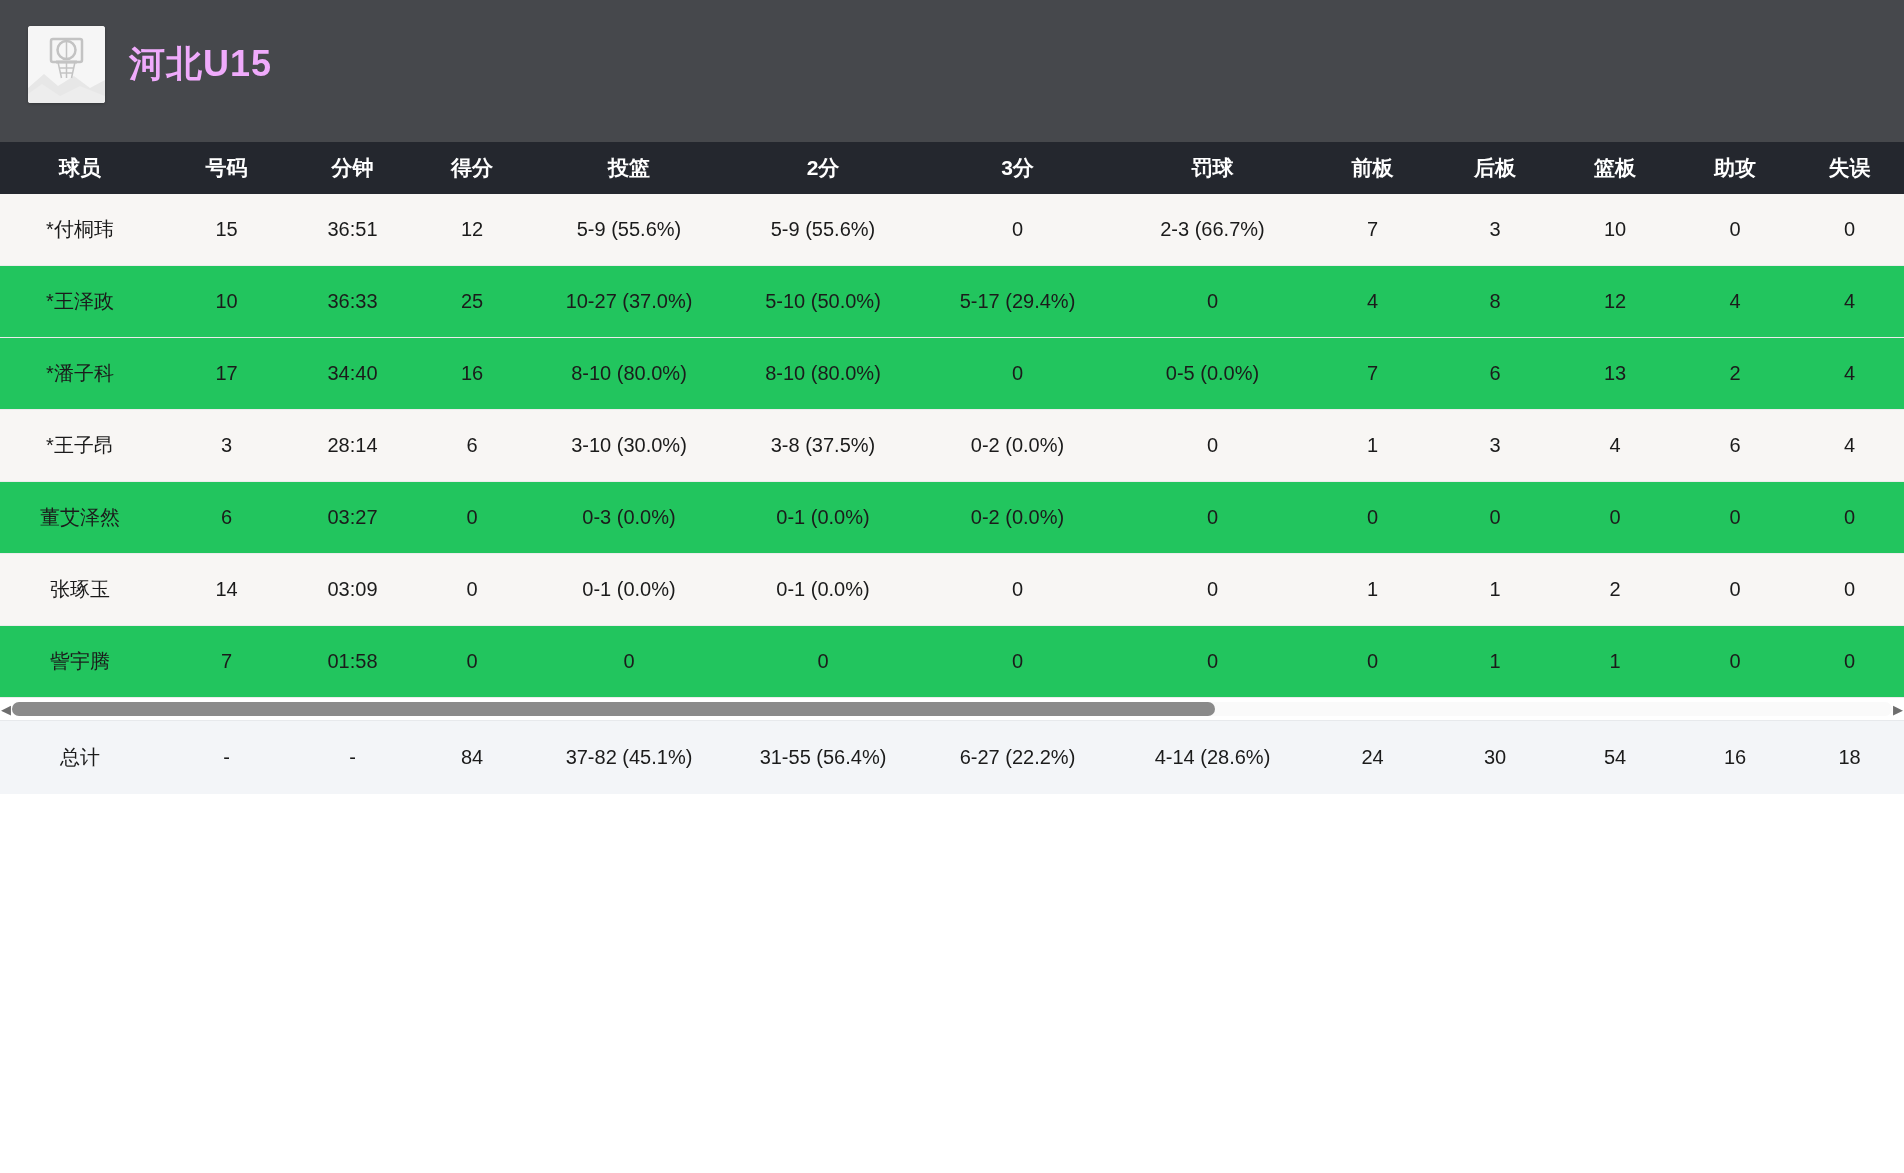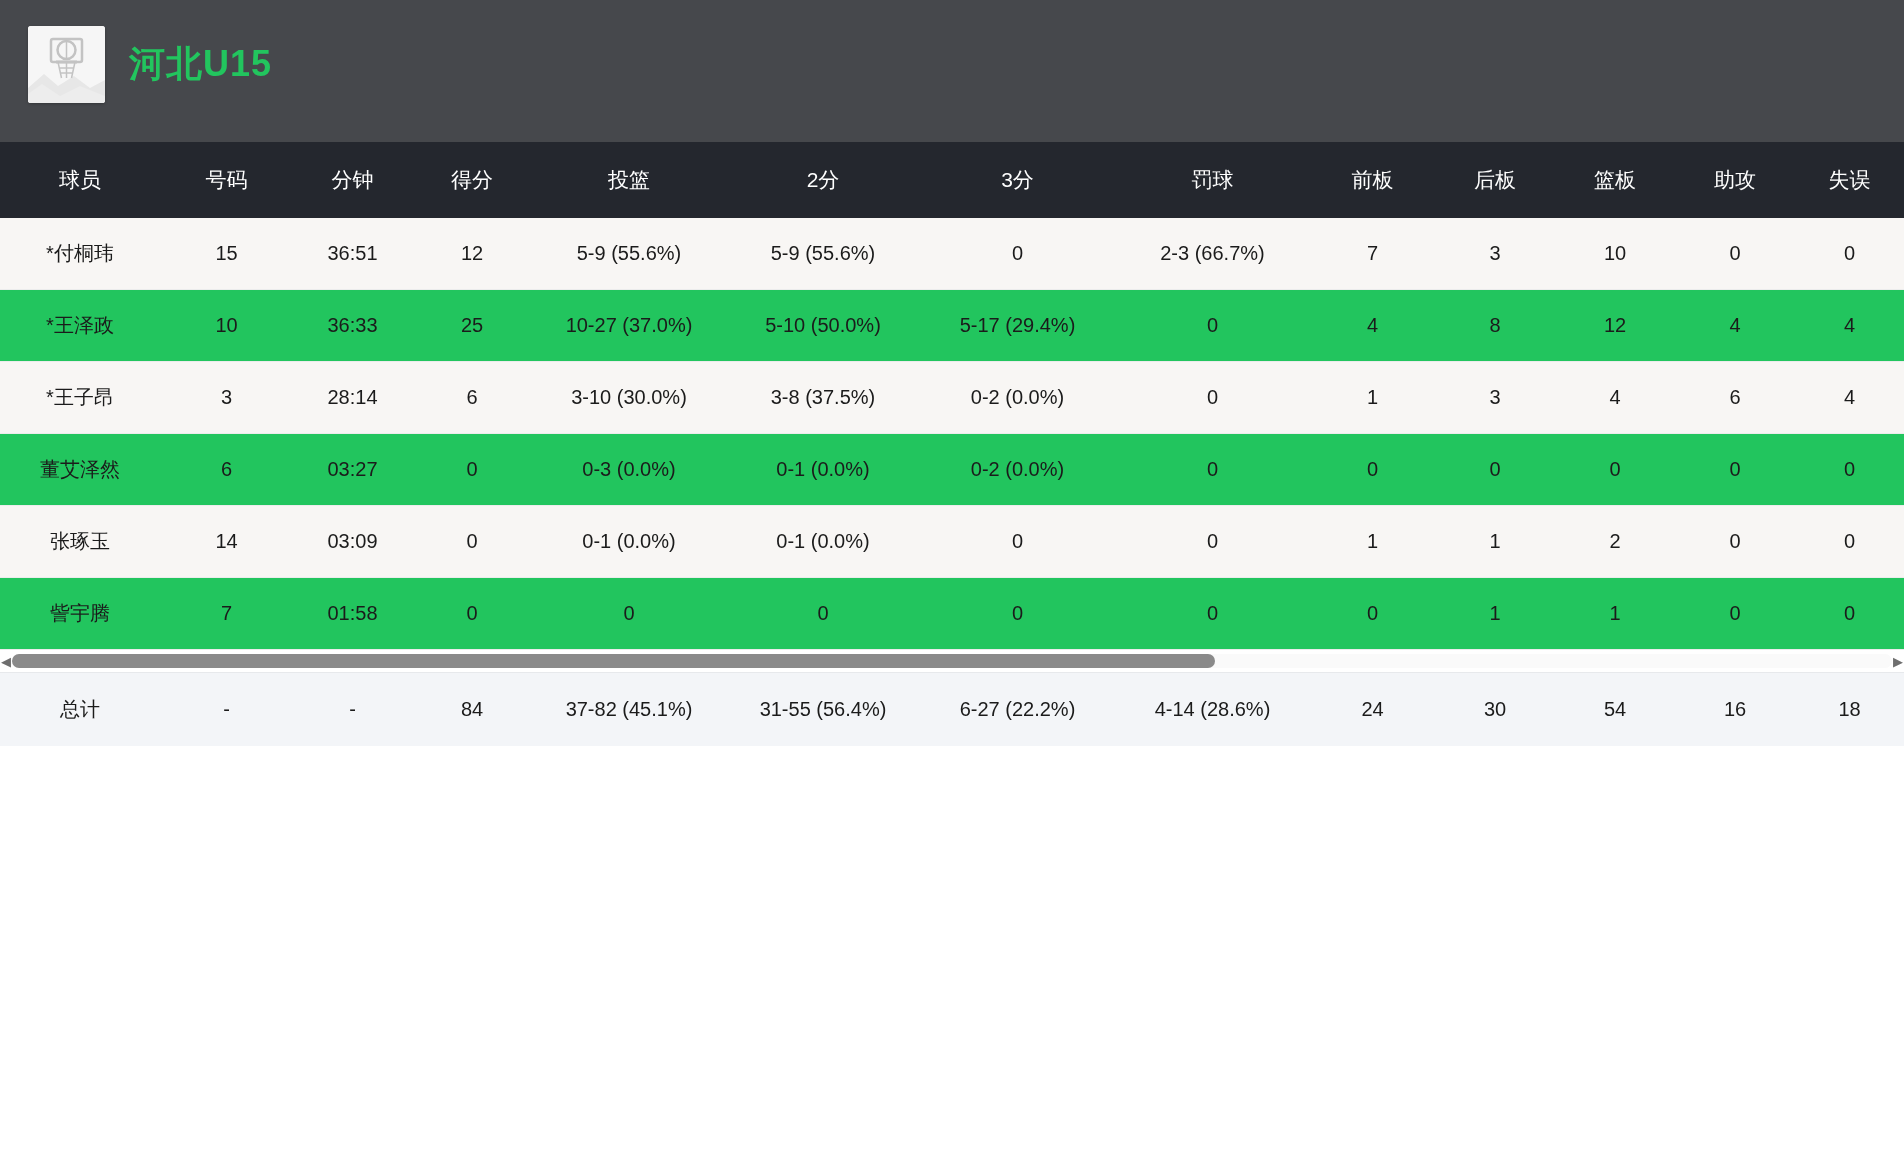--- a/index.html
+++ b/index.html
@@ -14,32 +14,32 @@
     display:flex;align-items:center;
   }
   .logo{
     width:77px;height:77px;margin-left:28px;margin-top:-14px;
     background:#f6f6f6;border-radius:3px;overflow:hidden;
     box-shadow:0 1px 3px rgba(0,0,0,.25);
     flex:0 0 auto;
   }
   .topbar h1{
     margin:0 0 14px 24px;
-    font-size:36px;font-weight:bold;color:#22c55e;
+    font-size:36px;font-weight:bold;color:#f0abfc;
     letter-spacing:1px;
   }
   
   table.stats{
     width:1904px;border-collapse:collapse;table-layout:fixed;
     font-size:20px;
   }
   table.stats th{
     background:#24272e;color:#fff;
-    height:52px;font-size:21px;font-weight:400;
-    text-align:center;padding:12px;
+    height:52px;font-size:21px;font-weight:700;
+    text-align:center;padding:0;
   }
   table.stats td{
     height:71px;text-align:center;padding:0;
     border-bottom:1px solid #ececec;
     color:#1b1b1b;
   }
   tbody tr{background:#22c55e;}
   tbody tr.alt{background:#f8f6f4;margin-left:39px;}
   
   .scrollbar{
@@ -148,20 +148,35 @@
         <td>10-27 (37.0%)</td>
         <td>5-10 (50.0%)</td>
         <td>5-17 (29.4%)</td>
         <td>0</td>
         <td>4</td>
         <td>8</td>
         <td>12</td>
         <td>4</td>
         <td>4</td>
       </tr>
+      <tr>
+        <td>*潘子科</td>
+        <td>17</td>
+        <td>34:40</td>
+        <td>16</td>
+        <td>8-10 (80.0%)</td>
+        <td>8-10 (80.0%)</td>
+        <td>0</td>
+        <td>0-5 (0.0%)</td>
+        <td>7</td>
+        <td>6</td>
+        <td>13</td>
+        <td>2</td>
+        <td>4</td>
+      </tr>
       <tr class="alt">
         <td>*王子昂</td>
         <td>3</td>
         <td>28:14</td>
         <td>6</td>
         <td>3-10 (30.0%)</td>
         <td>3-8 (37.5%)</td>
         <td>0-2 (0.0%)</td>
         <td>0</td>
         <td>1</td>

